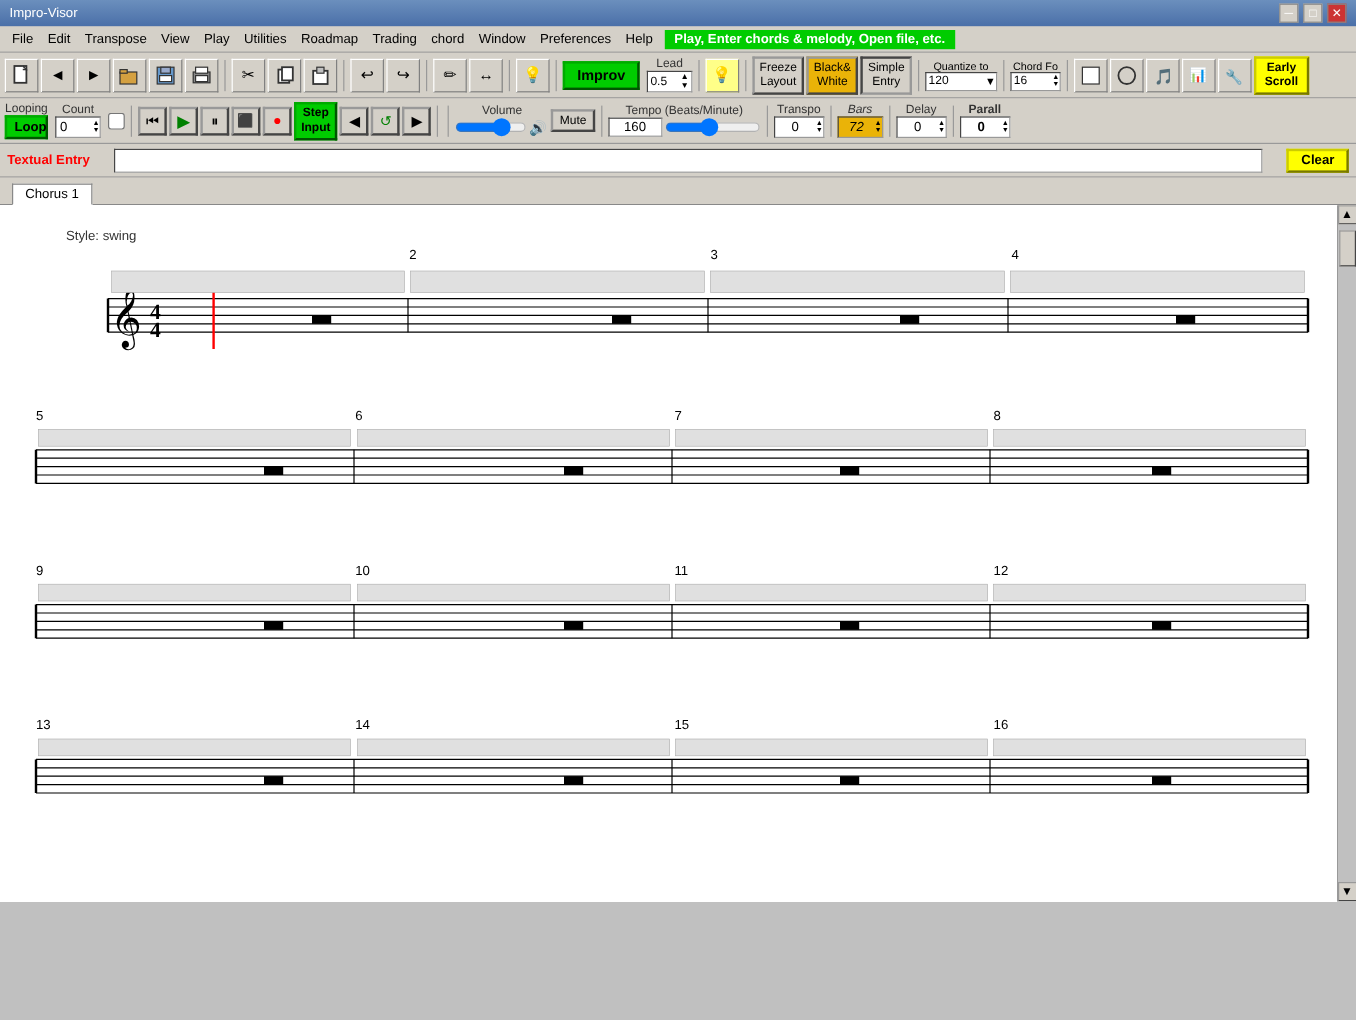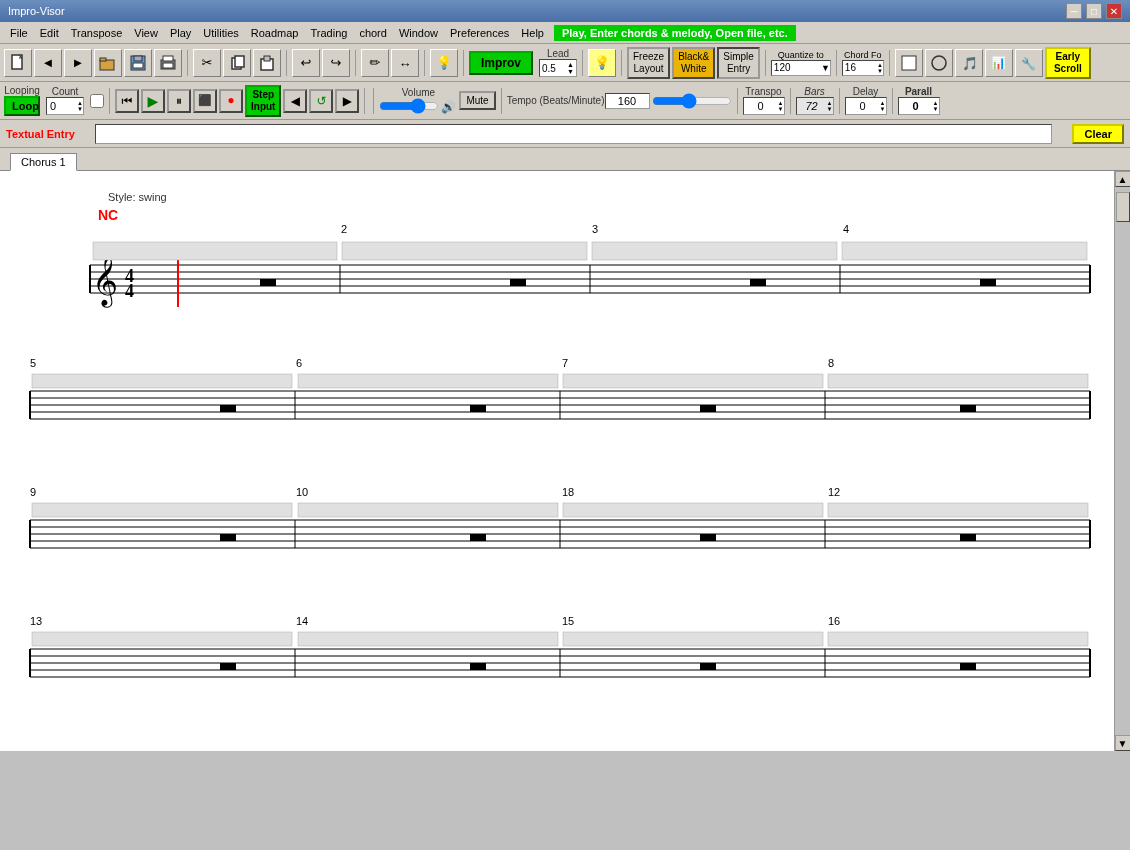--- a/index.html
+++ b/index.html
@@ -492,21 +492,21 @@
       <svg width="16" height="16">
           <text x="0" y="13" font-size="12">🔊</text>
         </svg>
     </div>
   </div>
 
   <button class="mute-btn">Mute</button>
 
   <div class="tb-sep"></div>
 
-  <div style="display:flex;align-items:center;flex-shrink:0;">
+  <div style="display:flex;flex-direction:column;align-items:center;flex-shrink:0;">
     <span class="tb-label">Tempo (Beats/Minute)</span>
     <div style="display:flex;align-items:center;gap:2px;">
       <span class="tempo-val-box">160</span>
       <input type="range" min="40" max="300" value="160" style="width: 80px; height: 14px;">
     </div>
   </div>
 
   <div class="tb-sep"></div>
 
   <div style="display:flex;flex-direction:column;align-items:center;flex-shrink:0;">
@@ -517,21 +517,21 @@
         <span style="font-size:6px;cursor:pointer;">▲</span>
         <span style="font-size:6px;cursor:pointer;">▼</span>
       </div>
     </div>
   </div>
 
   <div class="tb-sep"></div>
 
   <div style="display:flex;flex-direction:column;align-items:center;flex-shrink:0;font-style:italic;">
     <span class="tb-label">Bars</span>
-    <div style="display:flex;align-items:center;border:1px inset #999;background:#e5e5e5;width:38px;height:18px;">
+    <div style="display:flex;align-items:center;border:1px inset #999;background:#eab308;width:38px;height:18px;">
       <span style="font-size:11px;flex:1;padding:0 2px;text-align:center;">72</span>
       <div style="display:flex;flex-direction:column;">
         <span style="font-size:6px;cursor:pointer;">▲</span>
         <span style="font-size:6px;cursor:pointer;">▼</span>
       </div>
     </div>
   </div>
 
   <div class="tb-sep"></div>
 
@@ -567,25 +567,24 @@
 </div>
 
 <div id="tabbar">
   <div class="tab active">Chorus 1</div>
 </div>
 
 <div id="main-area" style="height: 580px;">
   <div id="score-container">
     <div id="score-content">
 
-      <div class="style-label" style="margin-top: 10px; margin-left: 88px;">Style: swing</div>
+      <div class="style-label" style="margin-top: 10px; margin-left: 35px;">Style: swing</div>
 
       <div class="row-section" style="margin-top: 4px;">
 
-        <div class="nc-label" style="margin-left: 78px;">NC</div>
 
         <div style="display:flex; padding-left:70px; font-size:11px; margin-bottom:2px;">
           <div style="flex:1; padding-left: 0px;">&nbsp;</div>
           <div style="flex:1;">2</div>
           <div style="flex:1;">3</div>
           <div style="flex:1;">4</div>
         </div>
 
         <svg width="100%" height="80" style="display:block;">
 
@@ -652,21 +651,21 @@
           <rect x="278" y="3" width="260" height="14" fill="#e0e0e0" stroke="#aaa" stroke-width="0.5"></rect>
           <rect x="543" y="3" width="260" height="14" fill="#e0e0e0" stroke="#aaa" stroke-width="0.5"></rect>
           <rect x="808" y="3" width="260" height="14" fill="#e0e0e0" stroke="#aaa" stroke-width="0.5"></rect>
         </svg>
       </div>
 
       <div class="row-section" style="margin-top: 50px;">
         <div style="display:flex; padding-left:10px; font-size:11px; margin-bottom:2px;">
           <div style="flex:1;">9</div>
           <div style="flex:1;">10</div>
-          <div style="flex:1;">18</div>
+          <div style="flex:1;">11</div>
           <div style="flex:1;">12</div>
         </div>
         <svg width="100%" height="65" style="display:block;">
           <line x1="10" y1="20" x2="1070" y2="20" stroke="black" stroke-width="1"></line>
           <line x1="10" y1="27" x2="1070" y2="27" stroke="black" stroke-width="1"></line>
           <line x1="10" y1="34" x2="1070" y2="34" stroke="black" stroke-width="1"></line>
           <line x1="10" y1="41" x2="1070" y2="41" stroke="black" stroke-width="1"></line>
           <line x1="10" y1="48" x2="1070" y2="48" stroke="black" stroke-width="1"></line>
 
           <rect x="200" y="34" width="16" height="7" fill="black"></rect>

